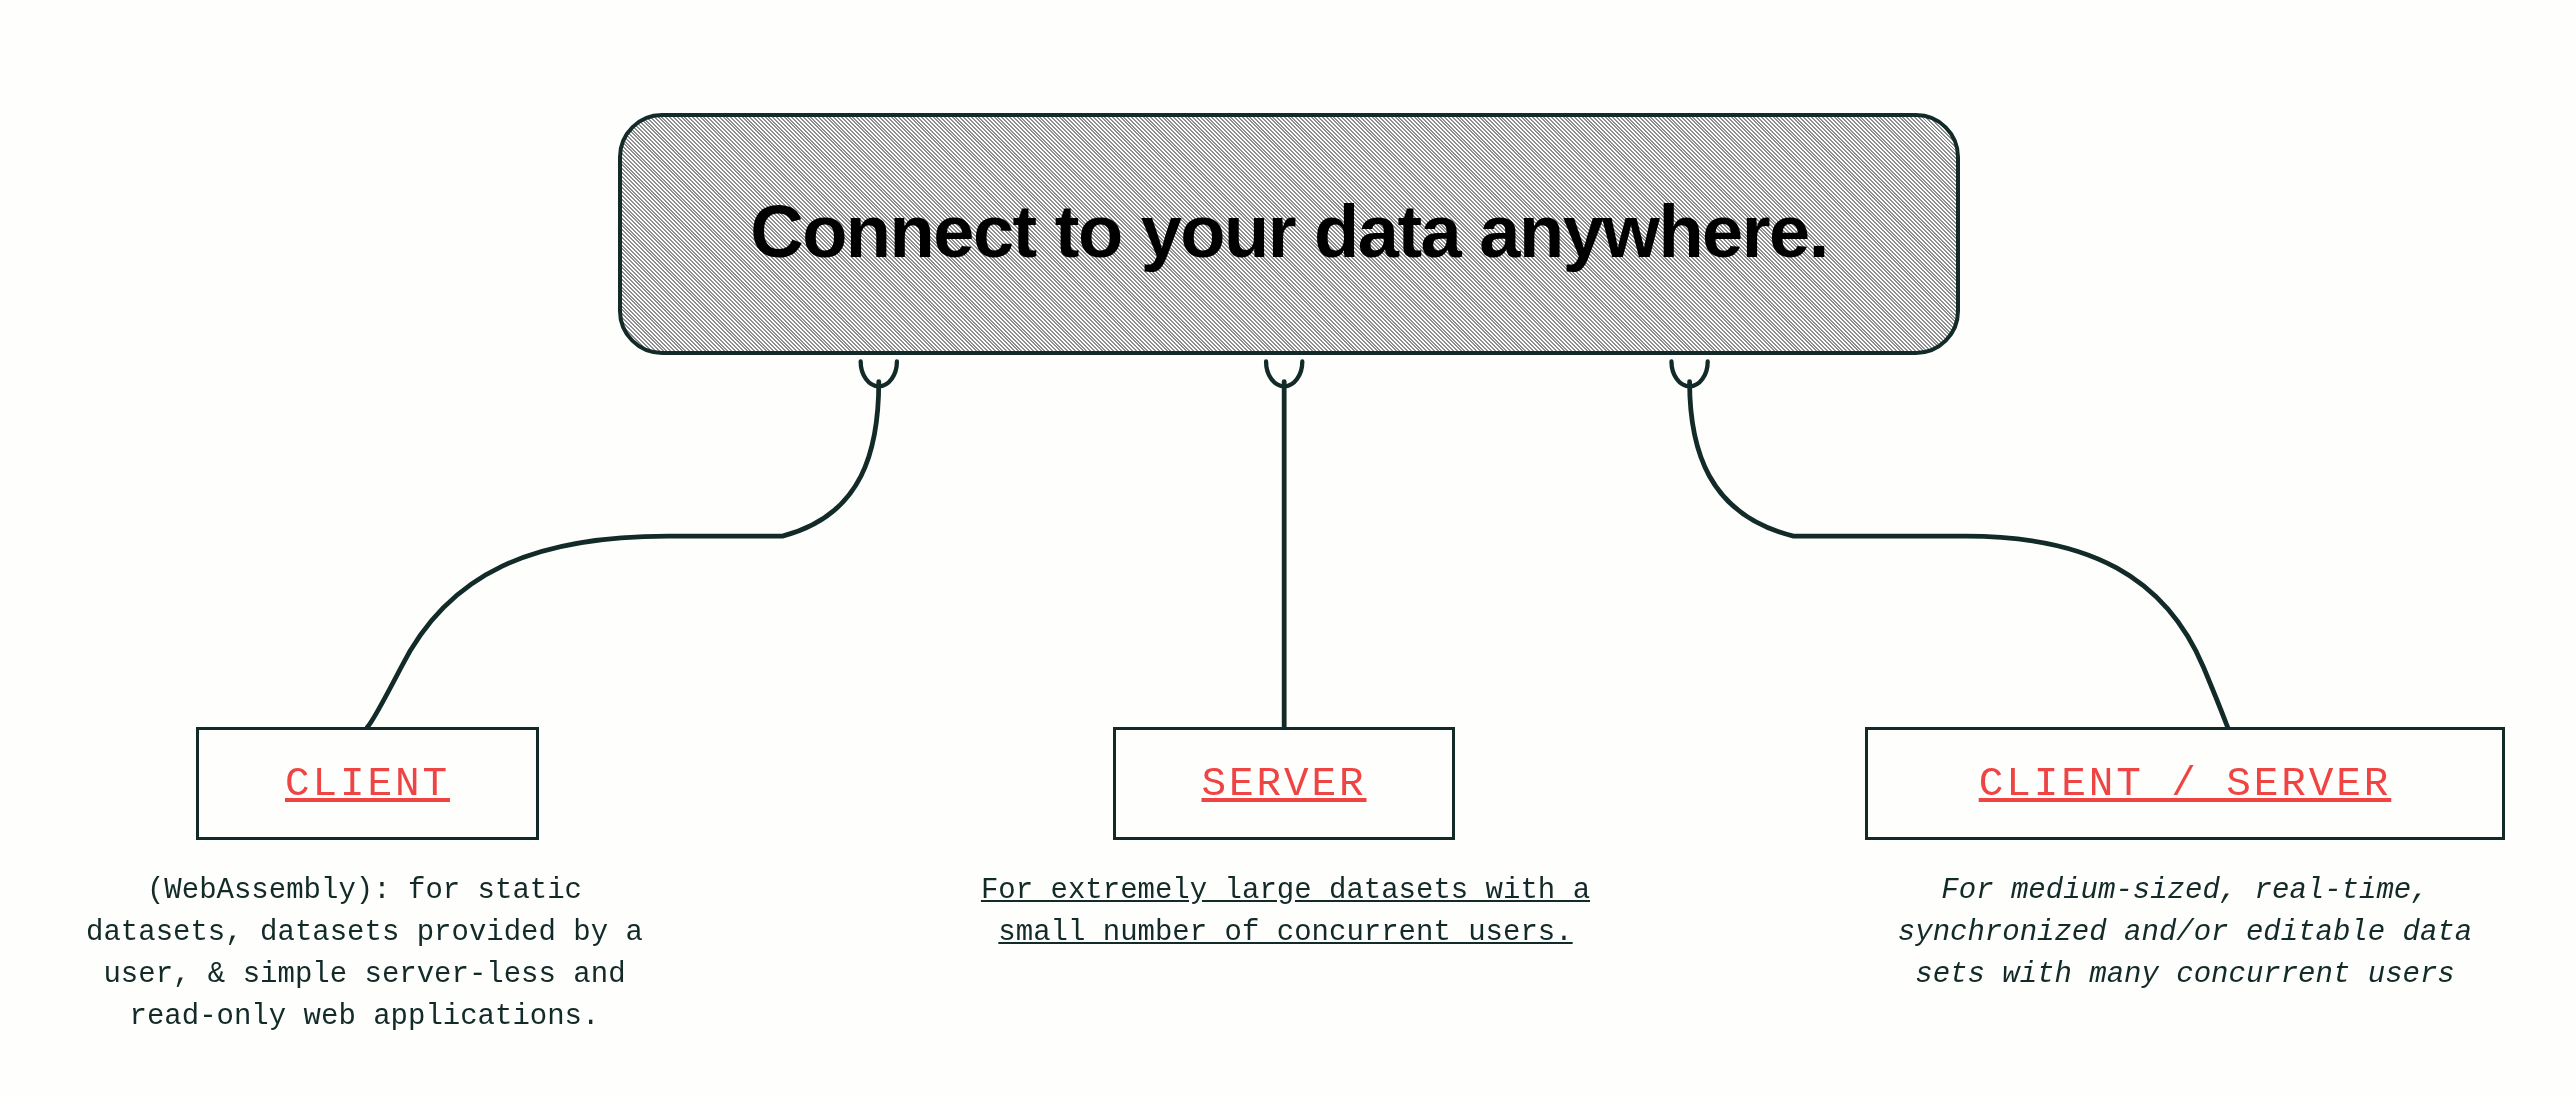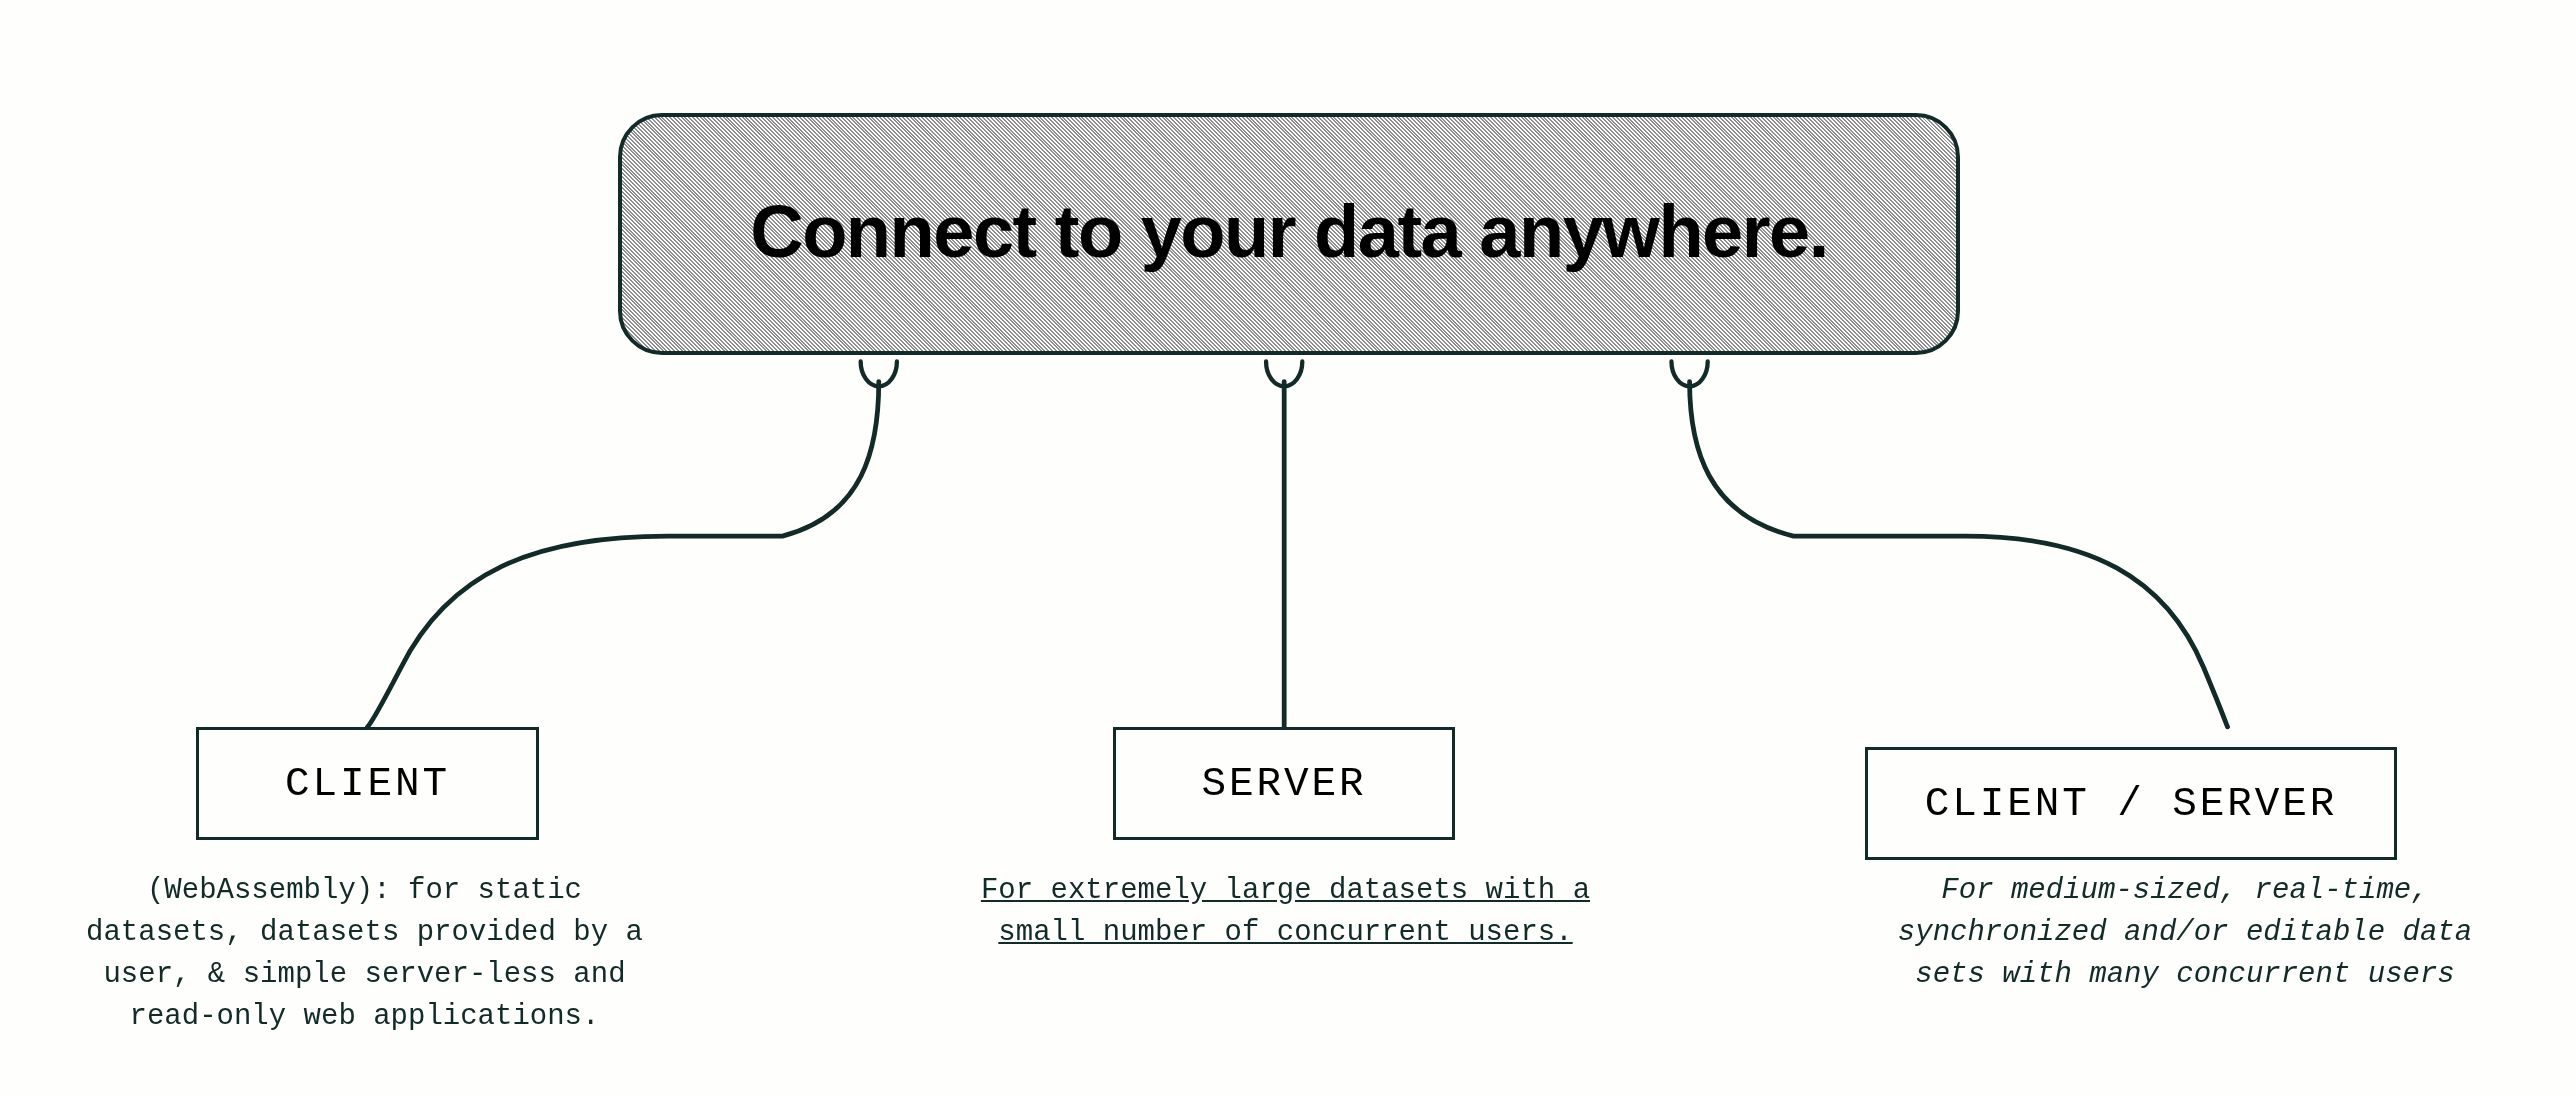--- a/index.html
+++ b/index.html
@@ -68,27 +68,28 @@
     display: flex;
     align-items: center;
     justify-content: center;
     height: 113px;
     top: 727px;
   }
   .node-label {
     font-family: "Liberation Mono", monospace;
     font-size: 41px;
     font-weight: 400;
-    color: #000000;
+    color: #ef4444;
     letter-spacing: 2.9px;
     white-space: nowrap;
+    text-decoration: underline;
   }
   #node-client      { left: 196px;  width: 343px; }
   #node-server      { left: 1113px; width: 342px; align-items: center; }
-  #node-clientserver{ left: 1865px; width: 532px; margin-top: 20px; }
+  #node-clientserver{ left: 1865px; width: 640px; }
 
   
   .caption {
     position: absolute;
     top: 870px;
     font-family: "Liberation Mono", monospace;
     font-size: 29px;
     line-height: 42px;
     color: #122a28;
     text-align: center;

